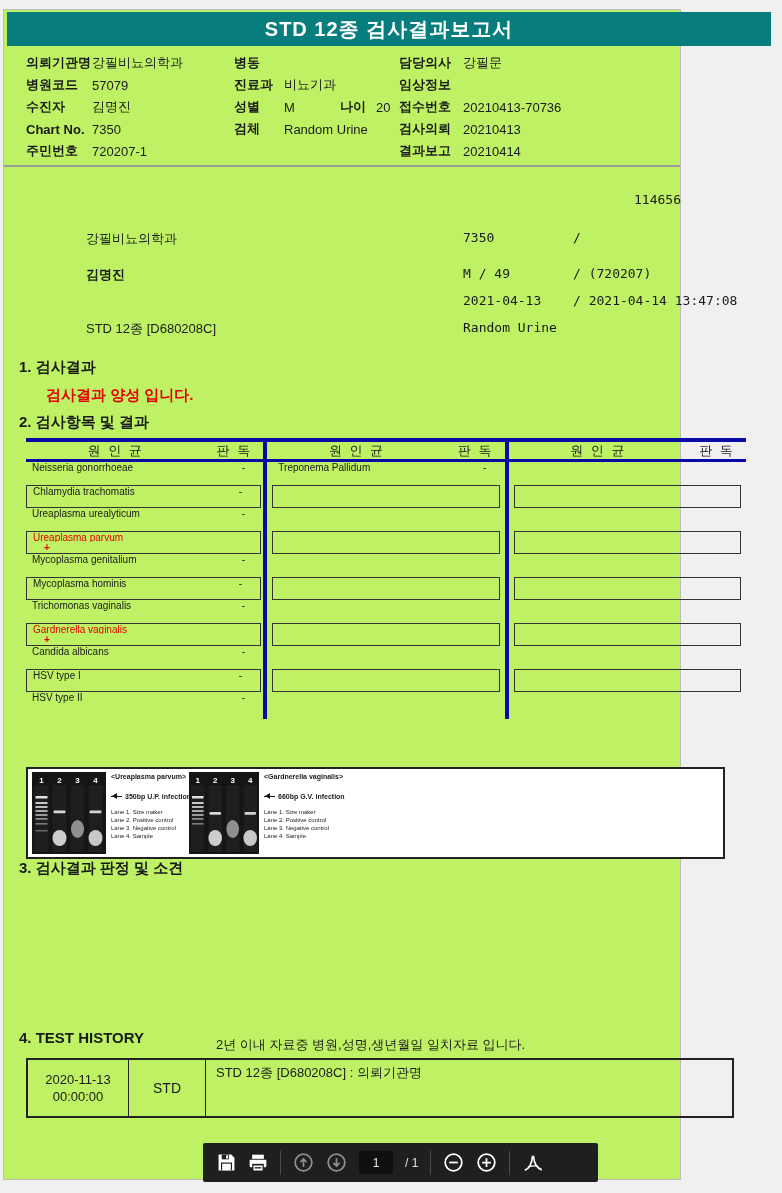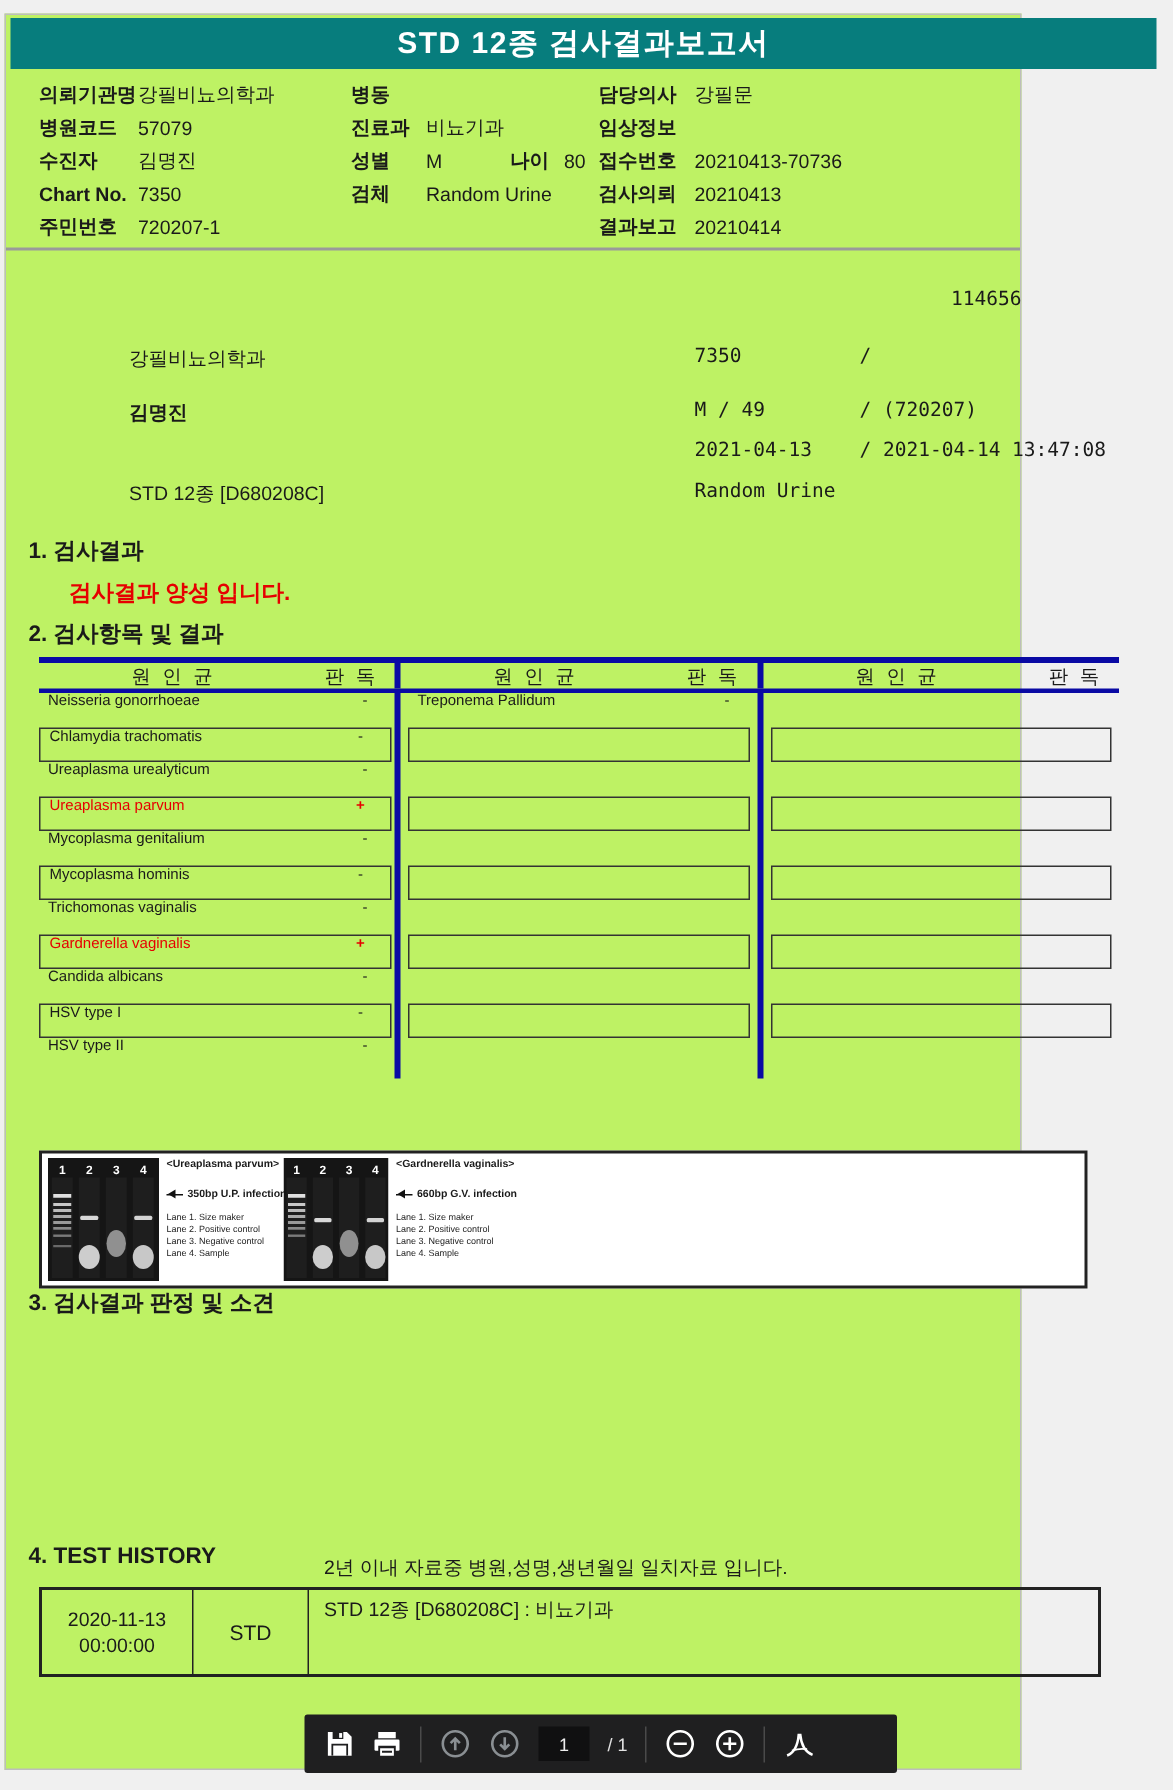--- a/index.html
+++ b/index.html
@@ -49,21 +49,21 @@
   .rbody{display:flex;}
   .rgroup{flex:1;padding-bottom:4px;}
   .rgroup+.rgroup{border-left:4px solid var(--c-navy,#0a0aa4);}
   .rrow{height:23px;box-sizing:border-box;display:flex;align-items:flex-start;font-size:10px;}
   .rname{flex:1;padding-left:6px;white-space:nowrap;overflow:hidden;}
   .rval{width:40px;text-align:center;}
   .boxed{border:1px solid #333;}
   .rg1 .boxed{margin-right:2px;}
   .rg23 .boxed{margin-left:5px;margin-right:5px;}
   .rg23 .rrow:not(.boxed){padding-left:5px;}
-  .pos{color:var(--c-red,#e60000);}
+  .pos{color:var(--c-red,#e60000);flex-direction:column;}
   .pos .rval{font-weight:700;}
 
   
   .gelbox{position:absolute;left:22px;top:757px;width:699px;height:92px;border:2px solid #222;box-sizing:border-box;
           display:flex;align-items:flex-start;padding:3px 4px;gap:6px;background:#fff;}
   .gelpanel{display:flex;gap:5px;flex:none;}
   .gelimg{flex:none;}
   .lanenum{font:bold 8px "Liberation Sans",sans-serif;fill:#fff;text-anchor:middle;}
   .geltext{flex:none;padding-top:1px;}
   .gt1{width:72px;}
@@ -145,21 +145,21 @@
         <span class="hval"></span>
       </div>
       <div class="hrow">
         <span class="hlabel">진료과</span>
         <span class="hval">비뇨기과</span>
       </div>
       <div class="hrow">
         <span class="hlabel">성별</span>
         <span class="hval" style="width:20px;">M</span>
         <span class="hlabel2">나이</span>
-        <span class="hval">80</span>
+        <span class="hval">20</span>
       </div>
       <div class="hrow">
         <span class="hlabel">검체</span>
         <span class="hval">Random Urine</span>
       </div>
     </div>
 
     <div class="hcol hcol3">
 
         <div class="hrow">
@@ -497,21 +497,21 @@
 
     <div class="sechead s3">3. 검사결과 판정 및 소견</div>
 
     <div class="sechead s4">4. TEST HISTORY</div>
     <div class="note">2년 이내 자료중 병원,성명,생년월일 일치자료 입니다.</div>
     <div class="htable">
       <div class="hbodyrow">
         <div class="hc1">2020-11-13
 00:00:00</div>
         <div class="hc2">STD</div>
-        <div class="hc3">STD 12종 [D680208C] : 비뇨기과</div>
+        <div class="hc3">STD 12종 [D680208C] : 의뢰기관명</div>
       </div>
     </div>
 
   </div>
 
   <div class="toolbar">
     <button class="tbtn" title="">
       <svg width="19" height="19" viewBox="0 0 24 24">
         <path d="M2 2h16l4 4v16H2z" fill="#fff"></path>
         <rect x="6" y="2" width="9" height="6" fill="#1f1f20"></rect>

